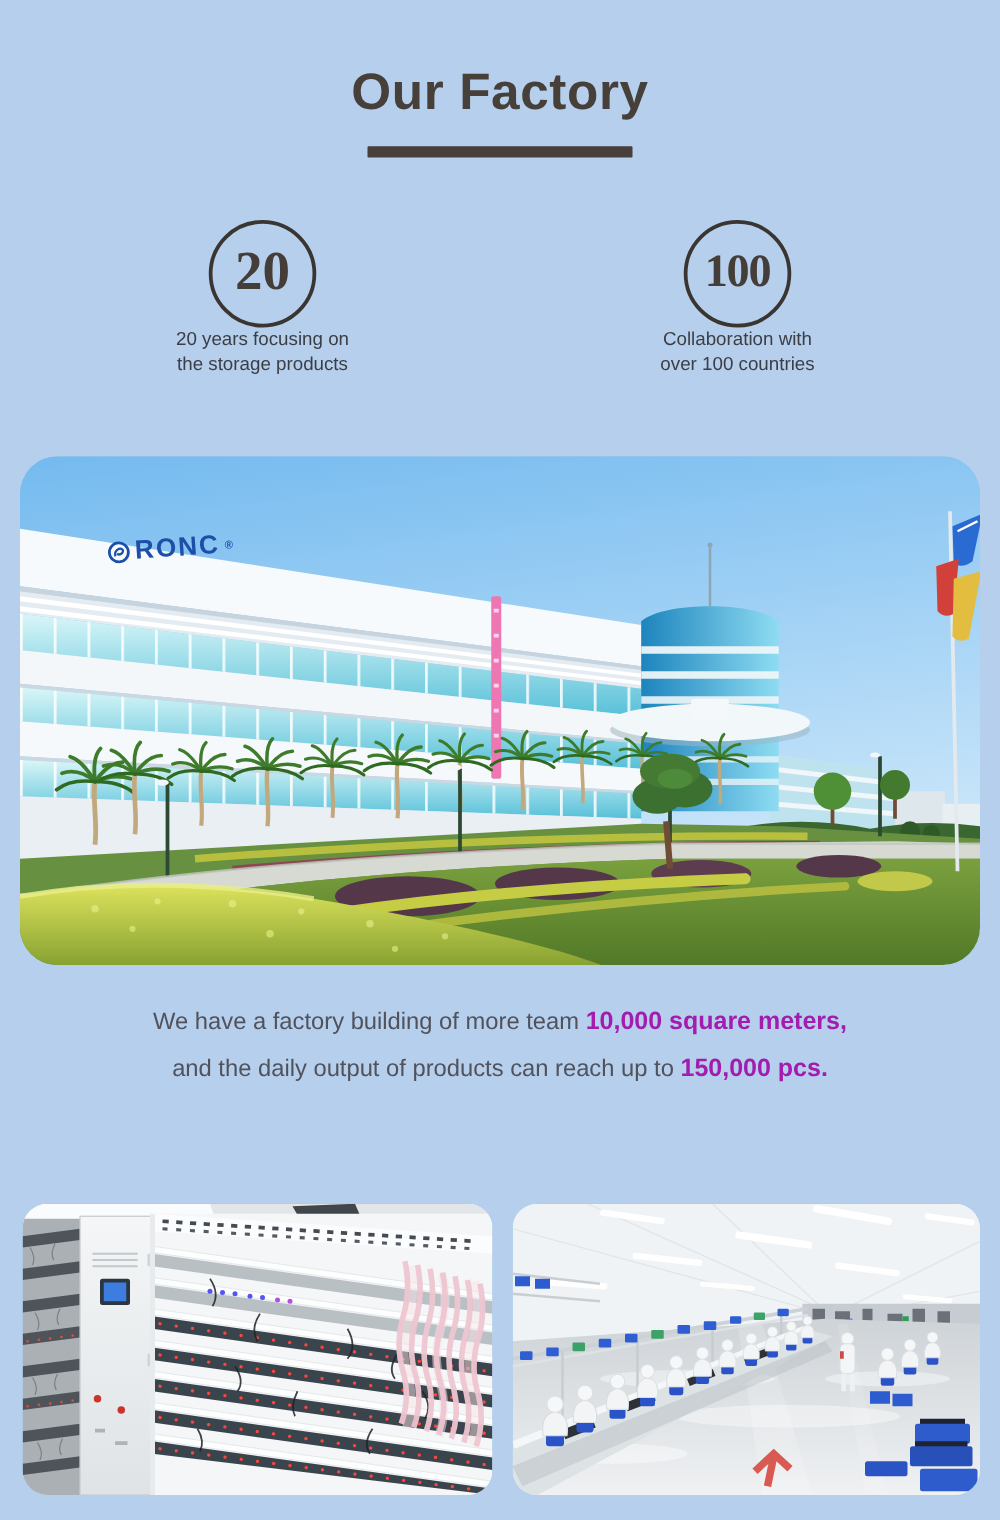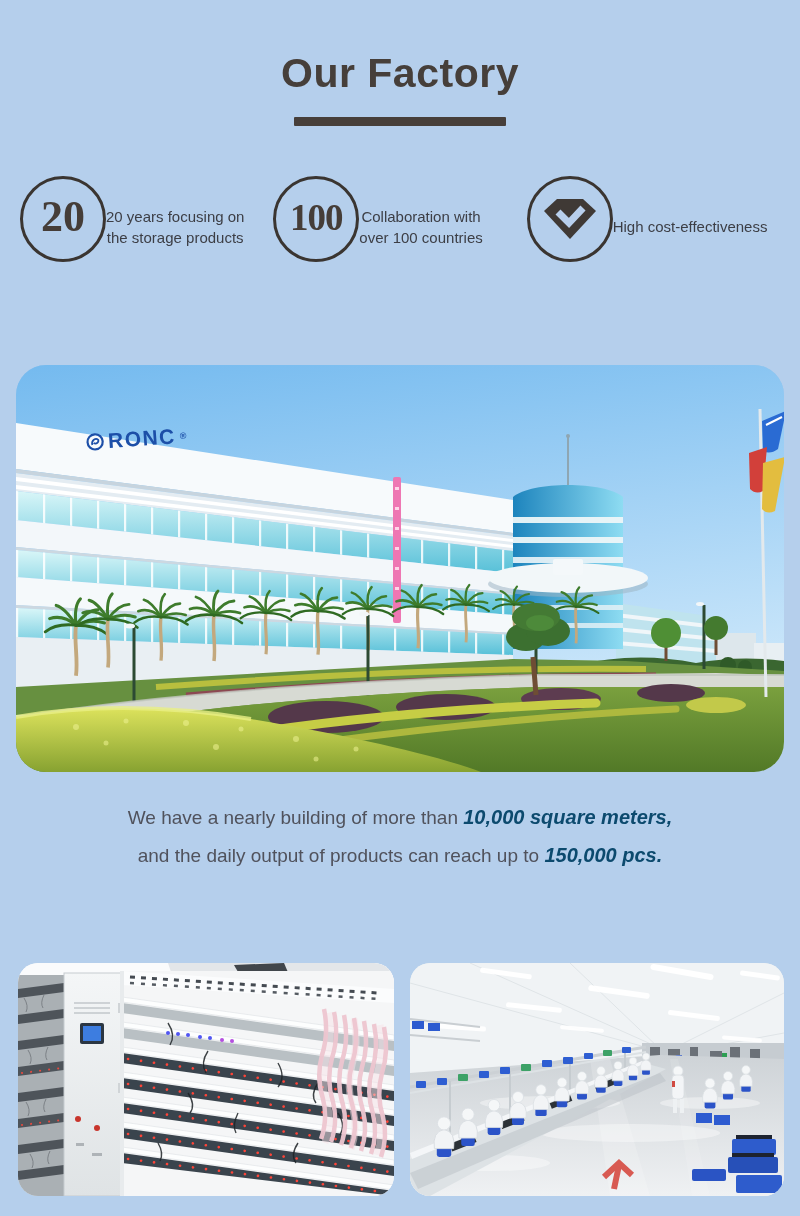--- a/index.html
+++ b/index.html
@@ -5,43 +5,43 @@
   html,body{margin:0;padding:0;}
   .page{position:relative;width:800px;height:1216px;background:#b5cfec;overflow:hidden;
         font-family:"Liberation Sans",sans-serif;}
   
   .title{position:absolute;top:50px;left:0;width:100%;text-align:center;
          font-size:41px;font-weight:800;color:#463f3a;letter-spacing:.5px;}
   .title-underline{position:absolute;top:117px;left:50%;transform:translateX(-50%);
          width:212px;height:9px;background:#473f3a;border-radius:1px;}
   
   .stats{position:absolute;top:176px;left:20px;width:760px;display:flex;}
-  .stat-col{flex:1;display:flex;align-items:center;}
+  .stat-col{flex:1;display:flex;flex-direction:column;align-items:center;}
   .stat-circle{width:86px;height:86px;border:3px solid #3a3531;border-radius:50%;
          display:flex;align-items:center;justify-content:center;box-sizing:border-box;}
   .stat-num{font-family:"Liberation Serif",serif;font-weight:700;color:#453d38;
          font-size:44px;line-height:1;padding-bottom:4px;}
   .stat-num.small{font-size:37px;letter-spacing:-1px;}
-  .stat-caption{margin-top:17px;font-size:15px;line-height:1.35;color:#3c3e45;
+  .stat-caption{font-size:15px;line-height:1.35;color:#3c3e45;
          text-align:center;font-weight:400;}
   
   .photo{position:absolute;overflow:hidden;background:#9cc4e8;}
   .photo svg{display:block;}
   .photo-main{left:16px;top:365px;width:768px;height:407px;border-radius:30px;}
   .photo-left{left:18px;top:963px;width:376px;height:233px;border-radius:20px;}
   .photo-right{left:410px;top:963px;width:374px;height:233px;border-radius:20px;}
   .ronc-logo{position:absolute;left:70px;top:62px;display:flex;align-items:center;gap:4px;
          transform:rotate(-4deg);color:#1d4fa8;}
   .ronc-text{font-size:21px;font-weight:800;letter-spacing:1.5px;}
   .ronc-reg{font-size:9px;vertical-align:6px;font-weight:700;}
   
   .para{position:absolute;top:799px;left:0;width:100%;text-align:center;}
   .para-line{font-size:19px;line-height:36.5px;color:#50525c;}
   .seg{font-weight:400;}
-  .seg-bold{font-weight:700;font-size:20px;color:#0c4a6e;font-style:italic;}
+  .seg-bold{font-weight:700;font-size:20px;color:#a21caf;}
 </style>
 </head>
 <body>
 
 <div class="page">
 
   <div class="title">Our Factory</div>
   <div class="title-underline"></div>
 
   <div class="stats">
@@ -56,32 +56,20 @@
     </div>
     <div class="stat-col">
       <div class="stat-circle">
         <span class="stat-num small">100</span>
       </div>
       <div class="stat-caption">
         <div>Collaboration with</div>
         <div>over 100 countries</div>
       </div>
     </div>
-    <div class="stat-col">
-      <div class="stat-circle">
-        <svg width="58" height="46" viewBox="0 0 58 46">
-          <polygon points="16,3 42,3 55,15 29,43 3,15" fill="#3f3935"></polygon>
-          <polyline points="17,16 28,27 42,12" fill="none" stroke="#b8cfec" stroke-width="7"></polyline>
-        </svg>
-      </div>
-      <div class="stat-caption">
-        <div>High cost-effectiveness</div>
-        <div></div>
-      </div>
-    </div>
   </div>
 
   <div class="photo photo-main">
     <svg width="768" height="407" viewBox="0 0 768 407">
       <defs>
         <linearGradient id="skyG" x1="0" y1="0" x2="0.25" y2="1">
           <stop offset="0" stop-color="#74baef"></stop>
             <stop offset="1" stop-color="#d2eafb"></stop>
         </linearGradient>
         <linearGradient id="glassG" x1="0" y1="0" x2="0" y2="1">
@@ -274,21 +262,21 @@
       <svg width="18" height="18" viewBox="0 0 18 18">
         <circle cx="9" cy="9" r="7.6" fill="none" stroke="#1d4fa8" stroke-width="2.2"></circle>
         <path d="M6,12 C5,7 10,5 12,7 C13.5,9 10,12 7.5,10" fill="none" stroke="#1d4fa8" stroke-width="1.8"></path>
       </svg>
       <span class="ronc-text">RONC</span>
       <span class="ronc-reg">®</span>
     </div>
   </div>
 
   <div class="para">
-    <div class="para-line"><span class="seg">We have a nearly building of more than </span><span class="seg-bold">10,000 square meters,</span></div>
+    <div class="para-line"><span class="seg">We have a factory building of more team </span><span class="seg-bold">10,000 square meters,</span></div>
     <div class="para-line"><span class="seg">and the daily output of products can reach up to </span><span class="seg-bold">150,000 pcs.</span></div>
   </div>
 
   <div class="photo photo-left">
     <svg width="376" height="233" viewBox="0 0 376 233">
       <defs>
         <linearGradient id="cabG" x1="0" y1="0" x2="0" y2="1">
           <stop offset="0" stop-color="#f4f6f7"></stop>
             <stop offset="1" stop-color="#dfe3e5"></stop>
         </linearGradient>

